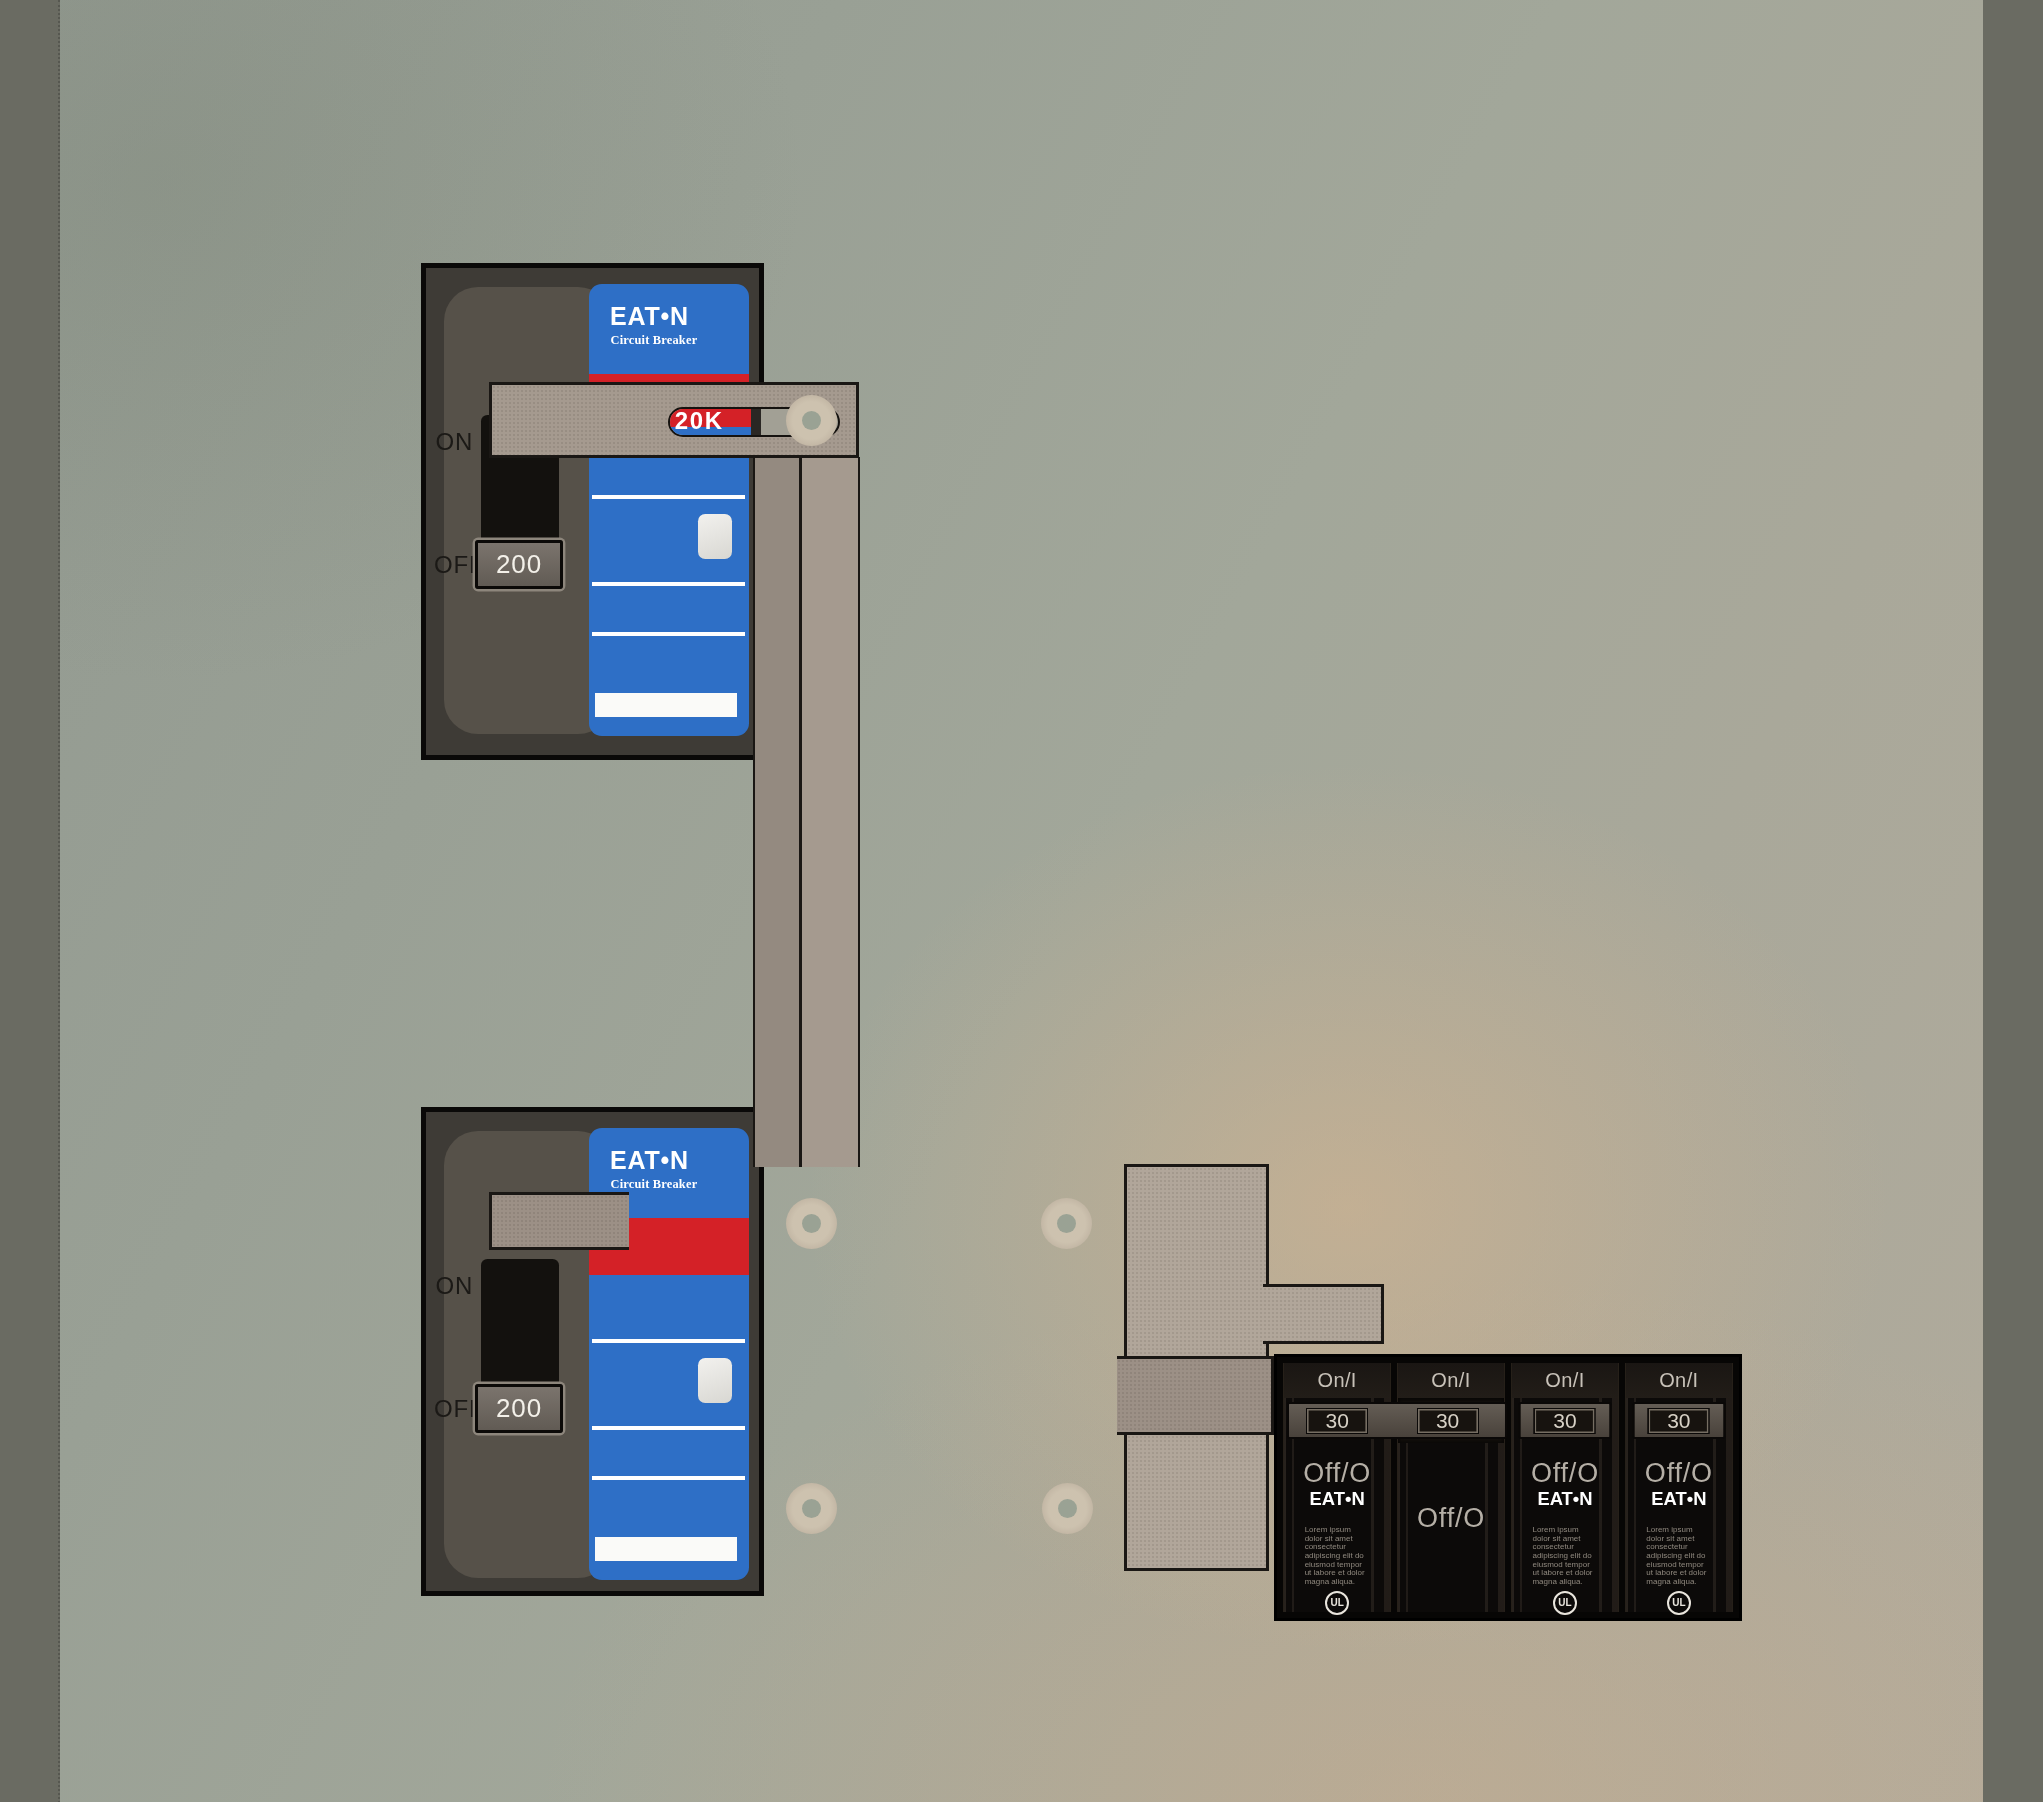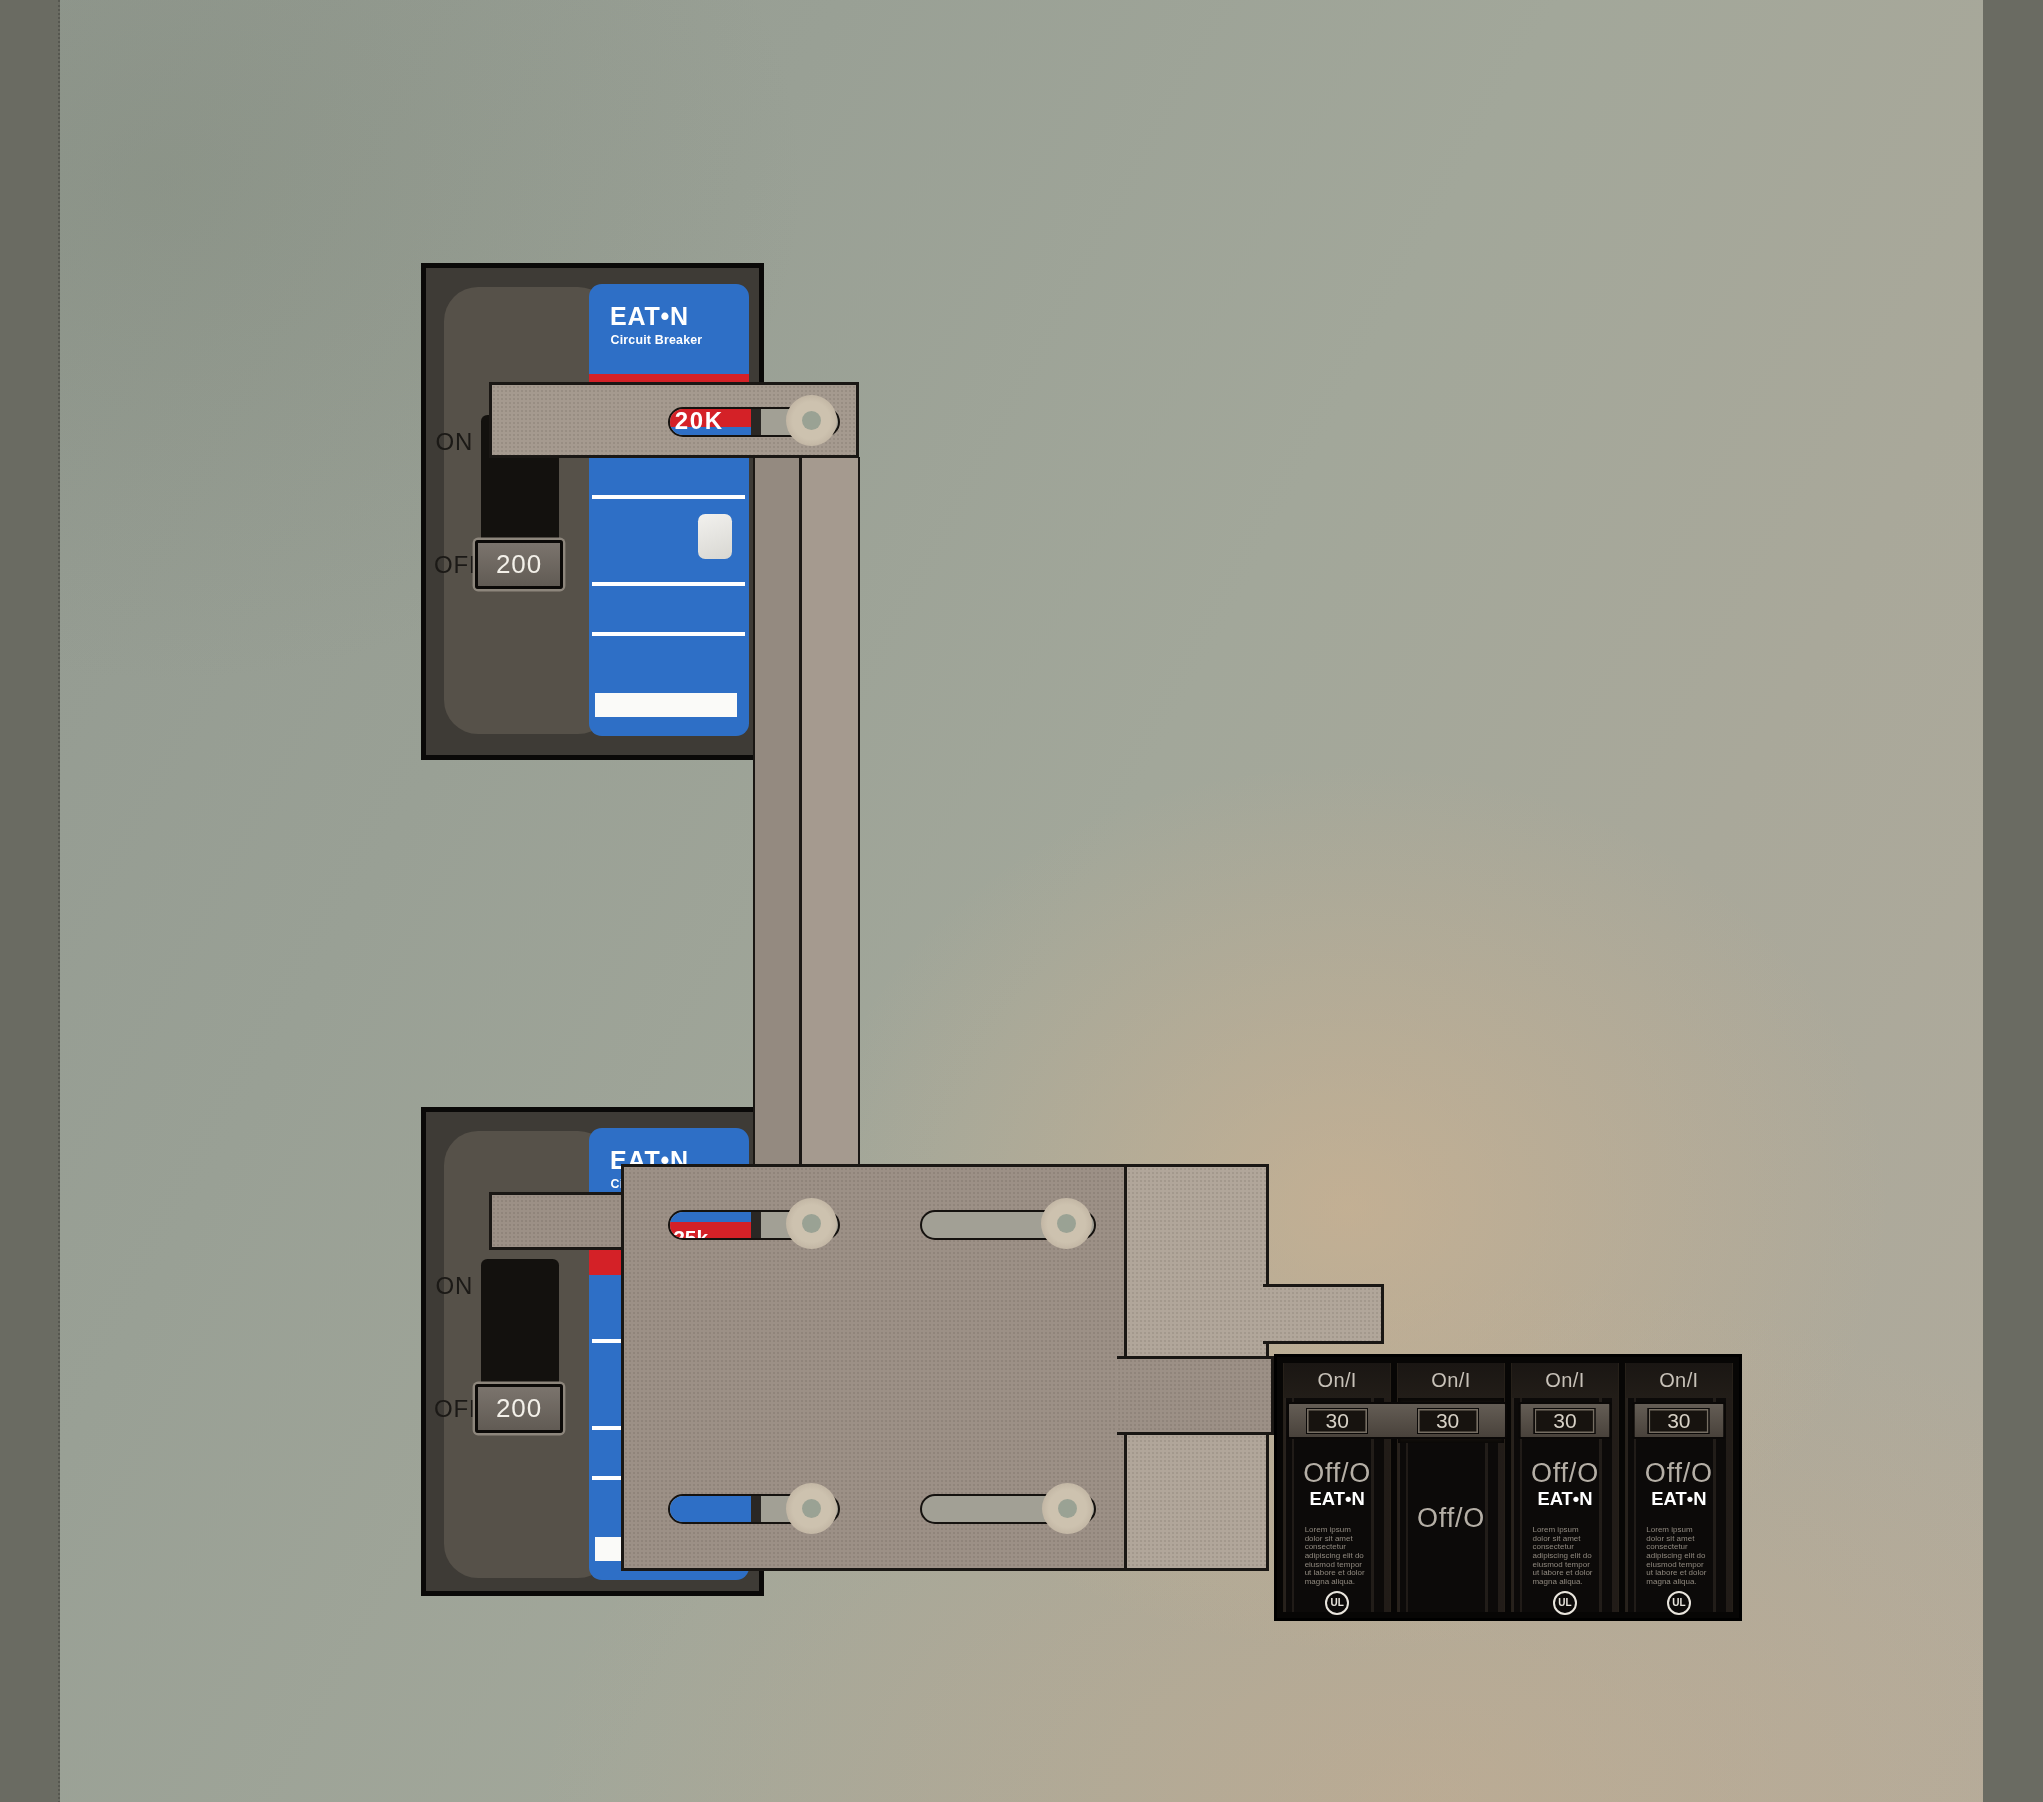--- a/index.html
+++ b/index.html
@@ -28,21 +28,21 @@
   .mainbrk .toggle-slot{position:absolute;left:55px;top:147px;width:78px;height:176px;background:#13110e;border-radius:6.4px;}
   .mainbrk .handle{
     position:absolute;left:49px;top:272px;width:88px;height:49px;border-radius:3px;
     border:3.2px solid #0c0a08;box-shadow:0 0 0 2.4px #8d867c;
     background:linear-gradient(#7b746d,#615b54);
     display:flex;align-items:center;justify-content:center;
     color:#f3f0e9;font-size:26px;letter-spacing:0.8px;
   }
   .eaton-label{position:absolute;left:163px;top:16px;width:160px;height:452px;border-radius:12.8px;background:var(--eaton_blue,#2e6fc6);}
   .eaton-label .brand{position:absolute;left:21px;top:17.6px;color:#fff;font-size:25px;font-weight:bold;letter-spacing:0.8px;}
-  .eaton-label .brand-sub{position:absolute;left:21.5px;top:49px;color:#fff;font-size:12.4px;font-weight:bold;letter-spacing:0.2px;}
+  .eaton-label .brand-sub{position:absolute;left:21.5px;top:49px;color:#fff;font-size:12.4px;font-weight:bold;letter-spacing:0.2px;font-family:Liberation Serif, serif;}
   .eaton-label .stripe{position:absolute;left:0;top:90px;width:100%;height:57px;background:var(--stripe_red,#d42127);}
   .eaton-label .lline{position:absolute;left:3.2px;width:153px;height:4px;background:#fff;}
   .eaton-label .sticker{position:absolute;left:109px;top:230px;width:34px;height:45px;border-radius:7.2px;background:linear-gradient(160deg,#f2f1ee,#d8d7d2);}
   .eaton-label .blank{position:absolute;left:6.4px;top:409px;width:142px;height:24px;background:#fafaf8;}
 
   
   .tan{border:3.2px solid #1a1714;background-color:var(--bar_tan,#a59a8f);}
   .riser{position:absolute;top:457px;height:710px;border-left:2.4px solid #1a1714;border-right:2.4px solid #1a1714;}
   #riser-a{left:753px;width:48px;background:var(--strip_tan,#948a80);}
   #riser-b{left:800px;width:60px;background:var(--bar_tan,#a59a8f);}
@@ -179,38 +179,20 @@
     <div id="tie-bar" class="bhandle">
       <div class="amp-window" style="left:17.6px;">30</div>
       <div class="amp-window" style="left:128px;">30</div>
     </div>
   </div>
 
   <div class="tan stipple" style="position:absolute;left:1124px;top:1164px;width:145px;height:407px;background-color:var(--slide_tan,#b1a69a);"></div>
   <div class="tan stipple" style="position:absolute;left:1263px;top:1284px;width:121px;height:60px;border-left:0;background-color:var(--slide_tan,#b1a69a);"></div>
 
   <div class="tan stipple" style="position:absolute;left:489px;top:1192px;width:140px;height:58px;border-right:0;background-color:var(--plate_tan,#9c9086);"></div>
-  <div class="tan stipple" style="position:absolute;left:621px;top:1164px;width:506px;height:407px;background-color:var(--plate_tan,#9c9086);">
-
-    <div class="slot" style="left:44px;top:43px;width:172px;">
-      <div class="sf-label" style="background:linear-gradient(var(--eaton_blue,#2e6fc6) 0 9.6px, var(--stripe_red,#d42127) 9.6px);">
-        <span class="slot-text" style="bottom:-12px;left:3.2px;font-size:21px;">25k</span>
-      </div>
-      <div class="slot-edge"></div>
-    </div>
-
-    <div class="slot" style="left:296px;top:43px;width:176px;"></div>
-
-    <div class="slot" style="left:44px;top:327px;width:172px;">
-      <div class="sf-label" style="background:var(--eaton_blue,#2e6fc6);"></div>
-      <div class="slot-edge"></div>
-    </div>
-
-    <div class="slot" style="left:296px;top:327px;width:176px;"></div>
-  </div>
   <div class="tan stipple" style="position:absolute;left:1117px;top:1356px;width:157px;height:79px;border-left:0;background-color:var(--plate_tan,#9c9086);"></div>
 
   <div class="tan stipple" style="position:absolute;left:489px;top:382px;width:370px;height:76px;">
     <div class="slot" style="left:176px;top:21.5px;width:172px;">
       <div class="sf-label" style="background:linear-gradient(var(--stripe_red,#d42127) 0 18.4px, var(--eaton_blue,#2e6fc6) 18.4px);">
         <span class="slot-text" style="top:-13.6px;left:4.8px;font-size:24px;letter-spacing:1.6px;margin-top:12px;">20K</span>
       </div>
       <div class="slot-edge"></div>
     </div>
   </div>

